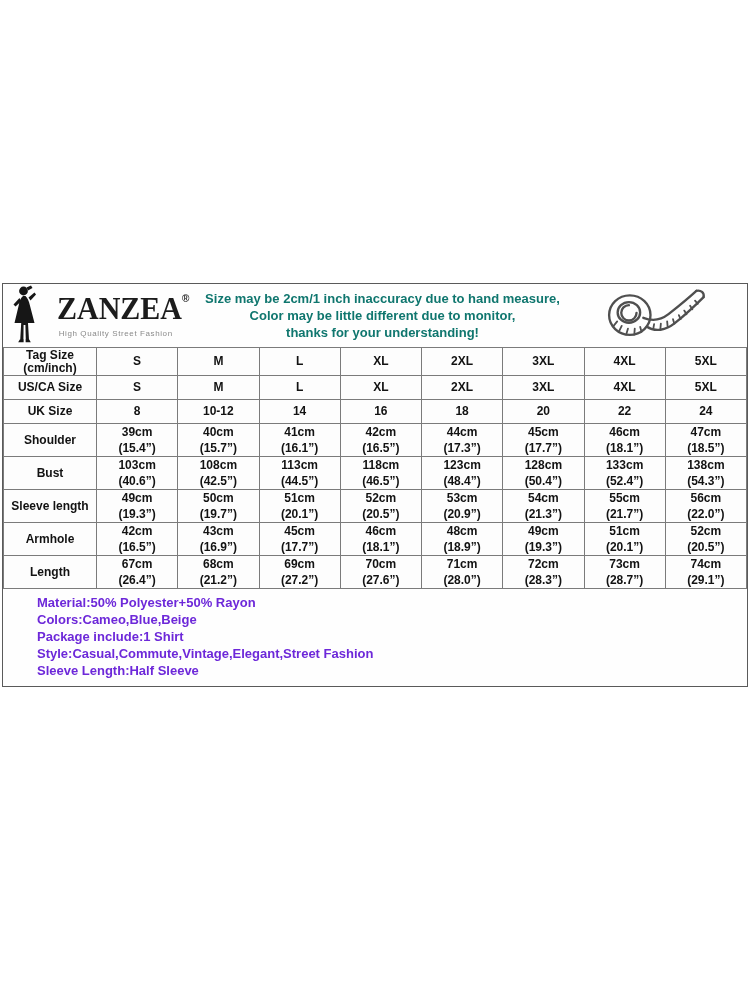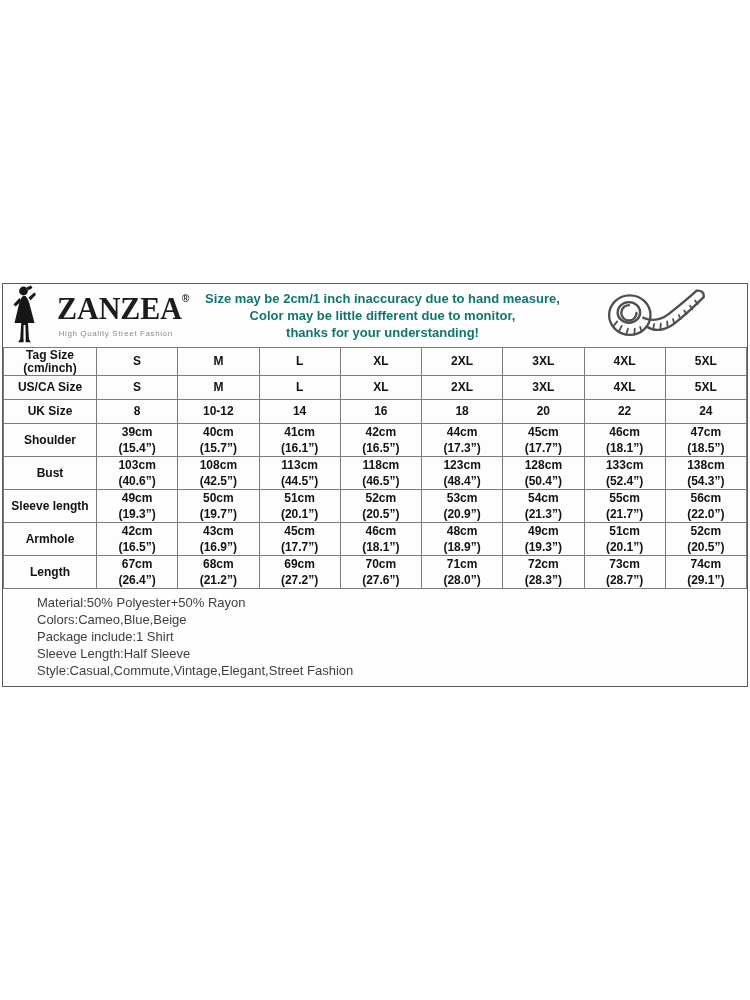--- a/index.html
+++ b/index.html
@@ -42,21 +42,21 @@
     padding: 0; background: #fdfdfd;
   }
   tr.tag-row th, tr.tag-row td { height: 28px; }
   tr.size-row th, tr.size-row td { height: 24px; }
   tr.measure-row th, tr.measure-row td { height: 33px; }
   .cell-line { display: block; line-height: 13px; }
   .measure-row .cell-line { line-height: 16px; }
 
   
   .notes { padding: 5px 4px 7px 2px; }
-  .note-line { font-weight: normal; font-size: 13px; line-height: 17px; color: #404040; padding-left: 32px; }
+  .note-line { font-weight: bold; font-size: 13px; line-height: 17px; color: #6d28d9; padding-left: 32px; }
 
   svg .ln { fill: none; stroke: #4f4f4f; stroke-width: 2.6; stroke-linecap: round; stroke-linejoin: round; }
   svg .thin { fill: none; stroke: #4f4f4f; stroke-width: 2; stroke-linecap: round; }
 </style>
 </head>
 <body>
 
 <div class="sheet">
 
   <div class="hdr">
@@ -400,17 +400,17 @@
             <span class="cell-line">(29.1”)</span>
           </td>
         </tr>
       </tbody>
   </table>
 
   <div class="notes" id="notes">
       <div class="note-line">Material:50% Polyester+50% Rayon</div>
       <div class="note-line">Colors:Cameo,Blue,Beige</div>
       <div class="note-line">Package include:1 Shirt</div>
+      <div class="note-line">Style:Casual,Commute,Vintage,Elegant,Street Fashion</div>
       <div class="note-line">Sleeve Length:Half Sleeve</div>
-      <div class="note-line">Style:Casual,Commute,Vintage,Elegant,Street Fashion</div>
     </div>
 
 </div>
 
 </body></html>

